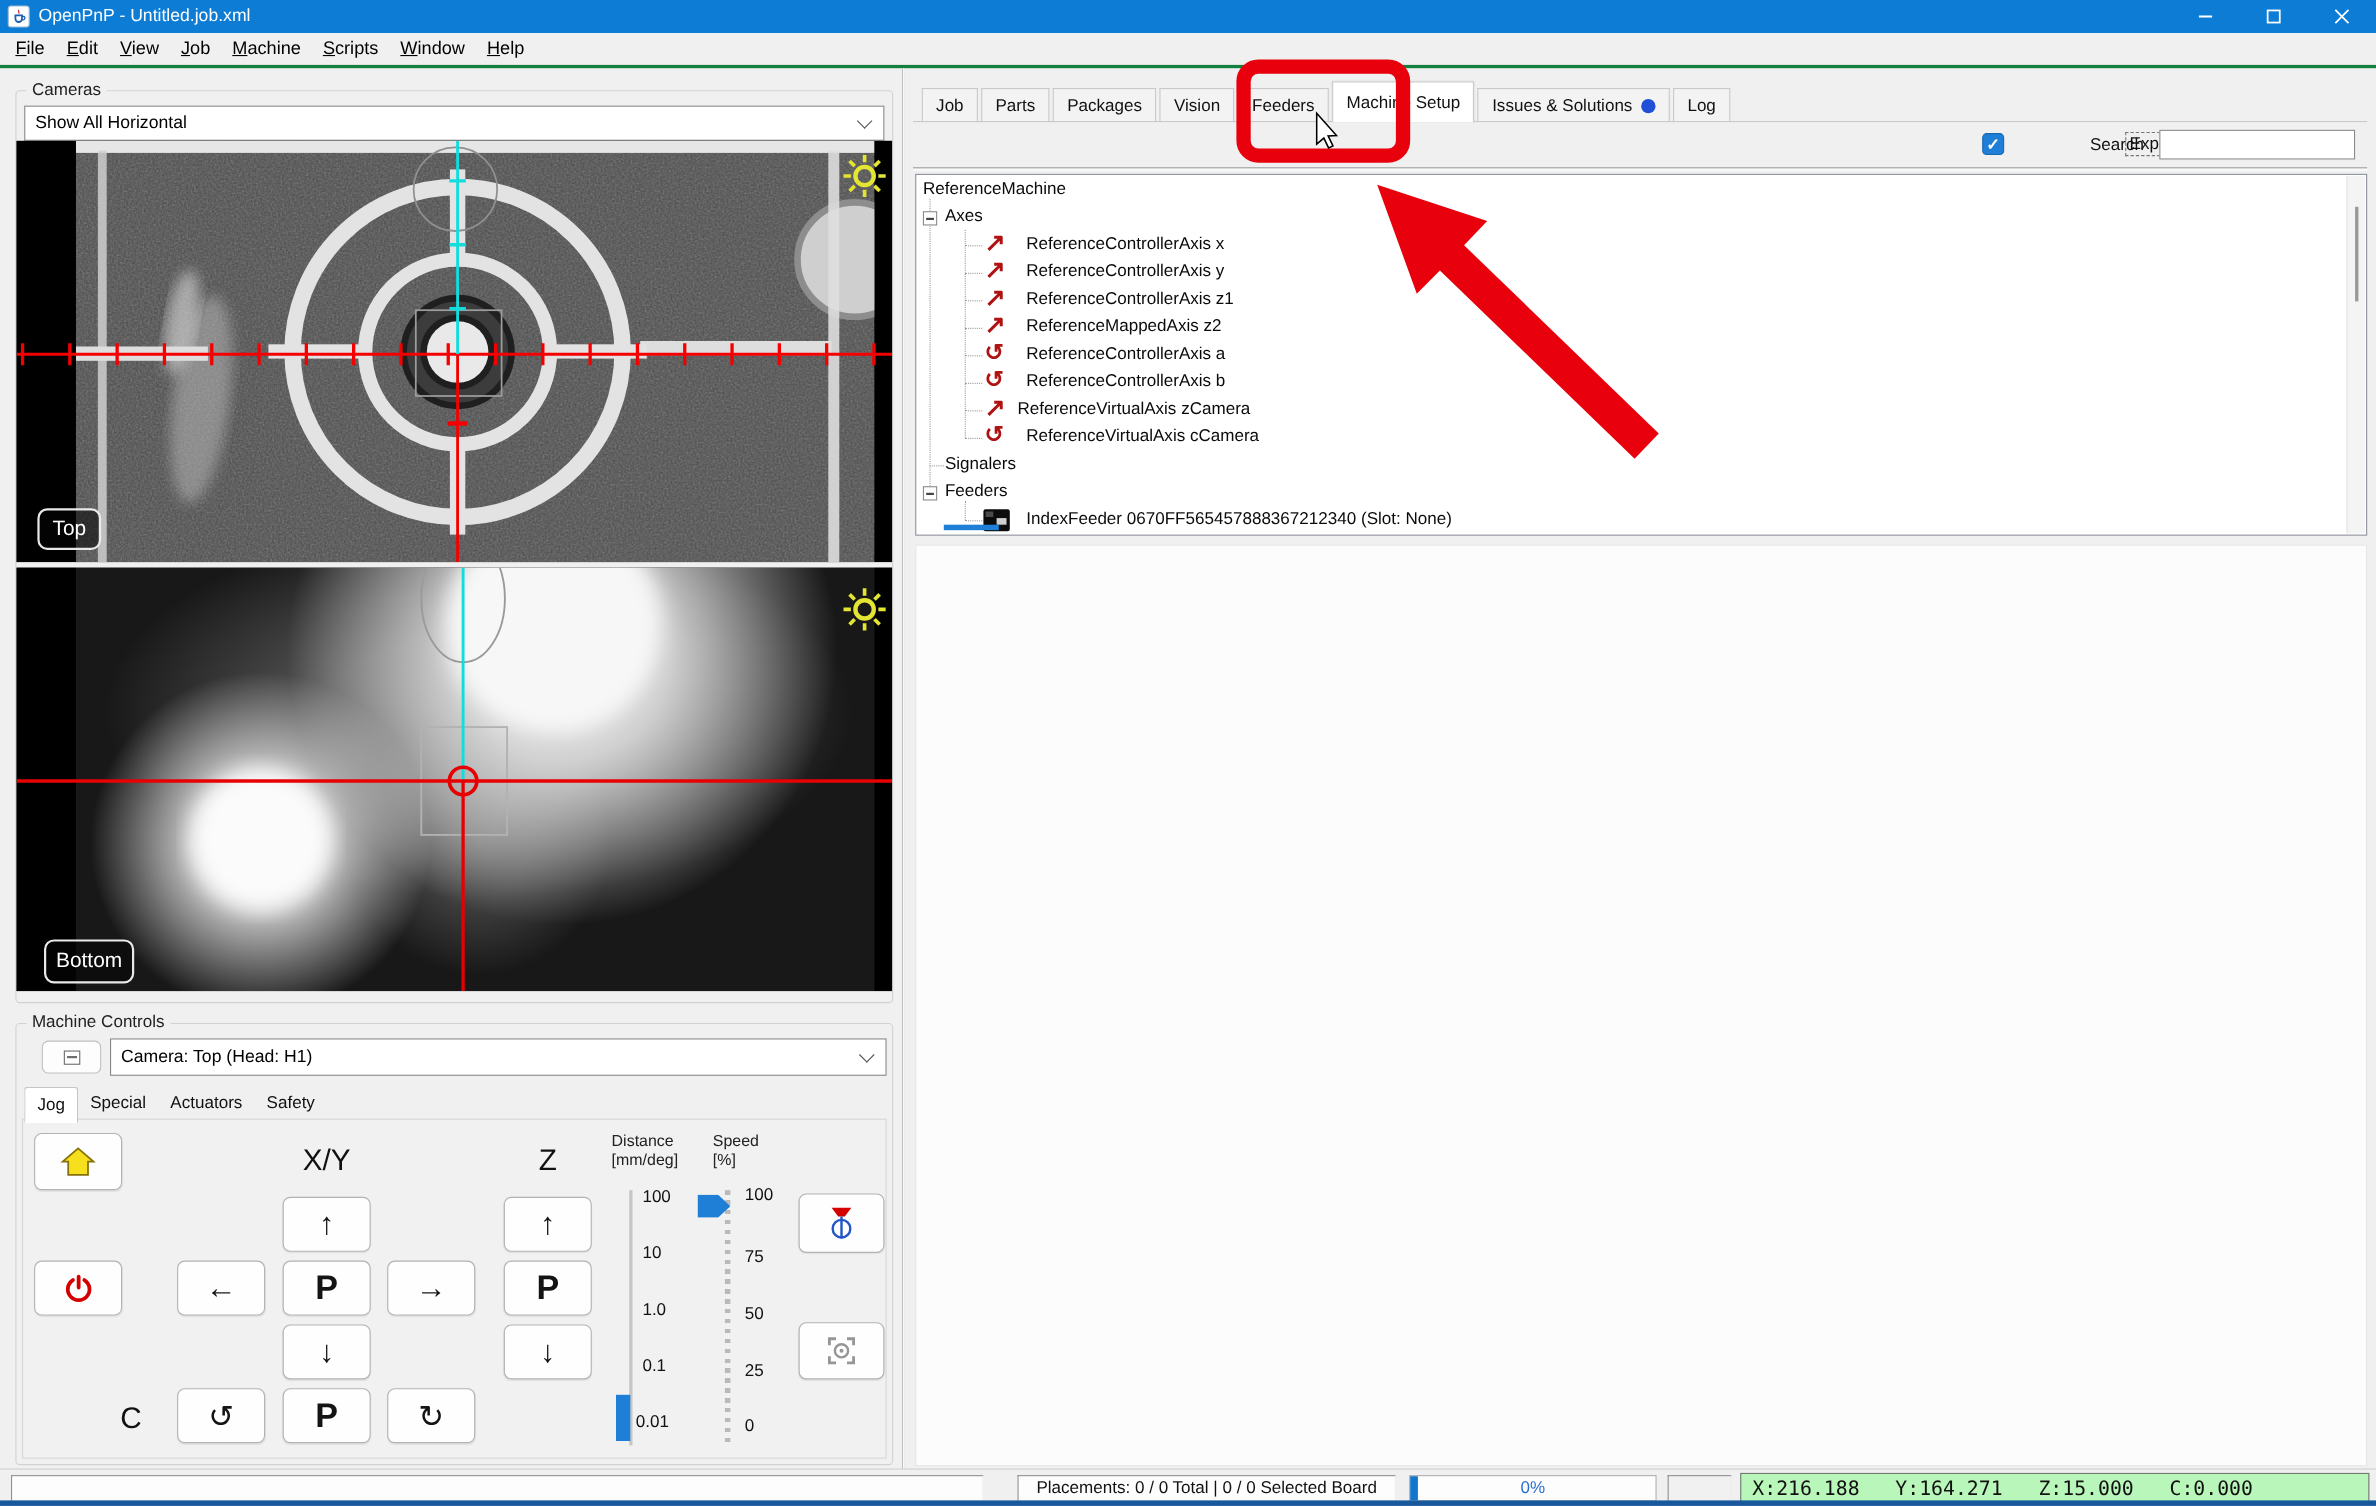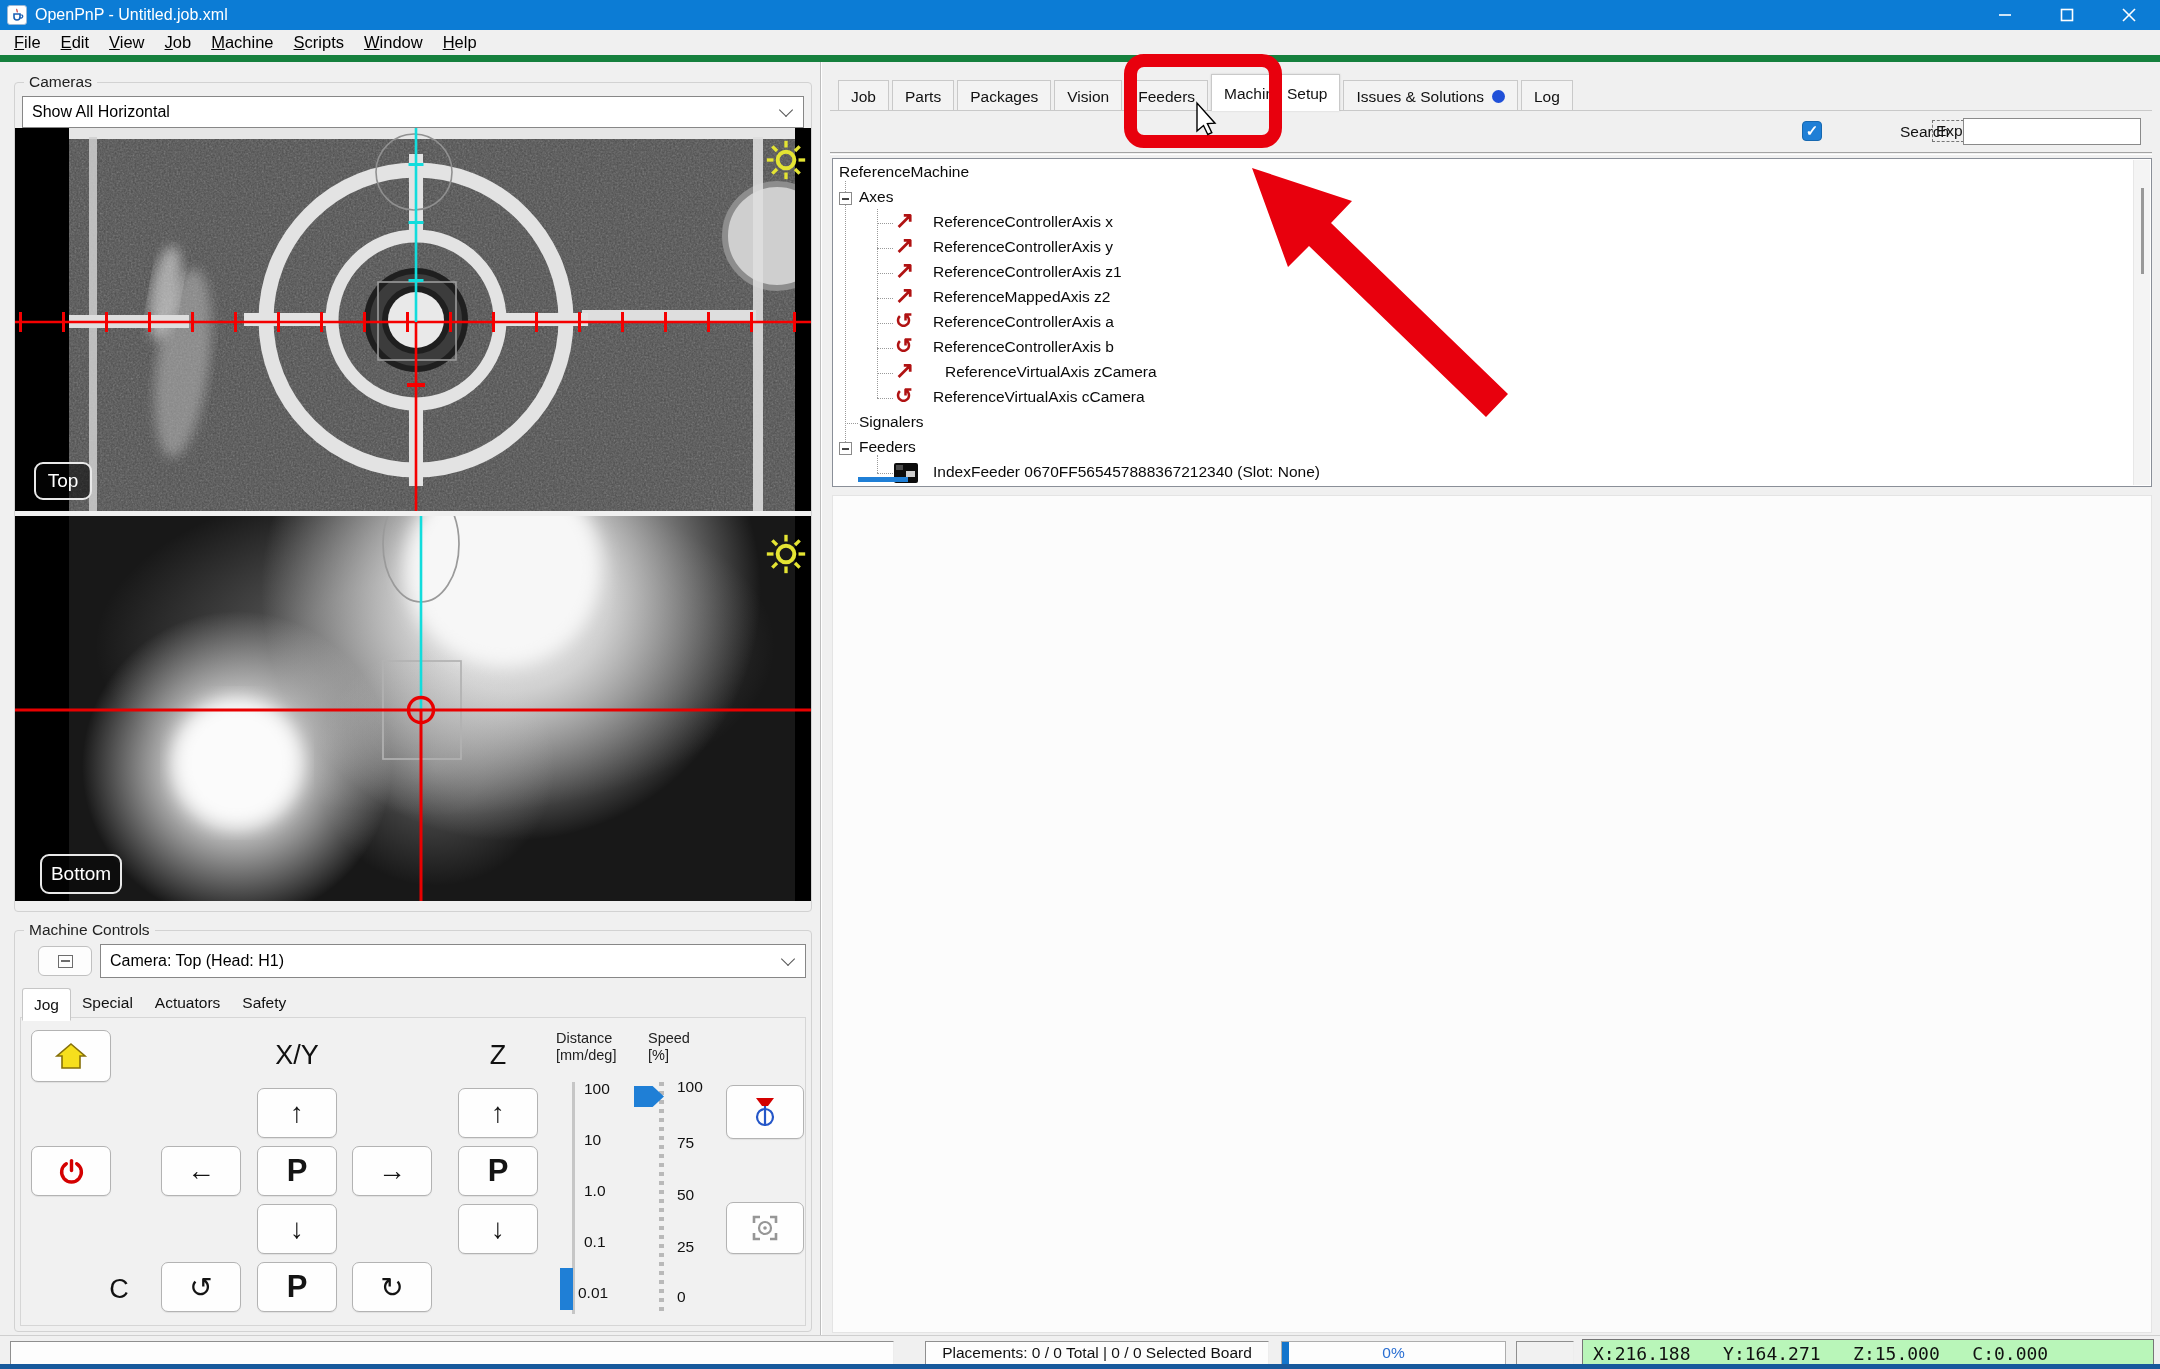--- a/index.html
+++ b/index.html
@@ -7,21 +7,21 @@
   body{position:relative;font-family:"Liberation Sans",sans-serif;background:#f0f0f0;overflow:hidden;color:#111}
   .abs{position:absolute}
 
   
   .titlebar{position:absolute;left:0;top:0;width:2160px;height:30px;background:#0c7cd5;color:#fff;display:flex;align-items:center;padding-left:7px;font-size:16px}
   .appicon{width:20px;height:20px;margin-right:8px;background:#fff;border:1px solid #9db9d6;border-radius:3px;display:flex;align-items:center;justify-content:center}
   .winbtns{position:absolute;right:0;top:0;height:30px;display:flex}
   .winbtn{width:62px;height:30px;display:flex;align-items:center;justify-content:center;color:#fff;font-size:15px}
 
   
-  .menubar{position:absolute;left:0;top:30px;width:2160px;height:32px;background:#f0f0f0;border-bottom:7px solid #15803d;display:flex;align-items:center;padding-left:4px}
+  .menubar{position:absolute;left:0;top:30px;width:2160px;height:32px;background:#f0f0f0;border-bottom:3px solid #15803d;display:flex;align-items:center;padding-left:4px}
   .menu-item{display:inline-block;padding:0 10px;font-size:16.5px;color:#000}
   .menu-item::first-letter{text-decoration:underline}
 
   
   .groupbox{position:absolute;border:1px solid #d2d2d2;border-radius:4px}
   .gblabel{position:absolute;background:#f0f0f0;padding:0 5px;font-size:15.5px;color:#222;z-index:2}
 
   
   .dropdown{position:absolute;background:#fff;border:1px solid #878787;display:flex;align-items:center;padding-left:9px;font-size:16px;color:#000}
   .chev{position:absolute;right:12px;top:50%;width:10px;height:10px;border-right:1.8px solid #555;border-bottom:1.8px solid #555;transform:translateY(-70%) rotate(45deg)}
@@ -415,21 +415,21 @@
   <div class="trow" style="top:152px">
       <span class="axicon" style="left:62px;font-size:21px">↺</span>
       <span class="tlabel" style="left:100px">ReferenceControllerAxis a</span>
     </div>
   <div class="trow" style="top:177px">
       <span class="axicon" style="left:62px;font-size:21px">↺</span>
       <span class="tlabel" style="left:100px">ReferenceControllerAxis b</span>
     </div>
   <div class="trow" style="top:202px">
       <span class="axicon" style="left:62px">↗</span>
-      <span class="tlabel" style="left:112px">ReferenceVirtualAxis zCamera</span>
+      <span class="tlabel" style="left:92px">ReferenceVirtualAxis zCamera</span>
     </div>
   <div class="trow" style="top:227px">
       <span class="axicon" style="left:62px;font-size:21px">↺</span>
       <span class="tlabel" style="left:100px">ReferenceVirtualAxis cCamera</span>
     </div>
   <div class="trow" style="top:252px">
       <span class="tlabel" style="left:26px">Signalers</span>
     </div>
   <div class="trow" style="top:277px">
     <span class="texp" style="left:6px;top:6px"></span>

